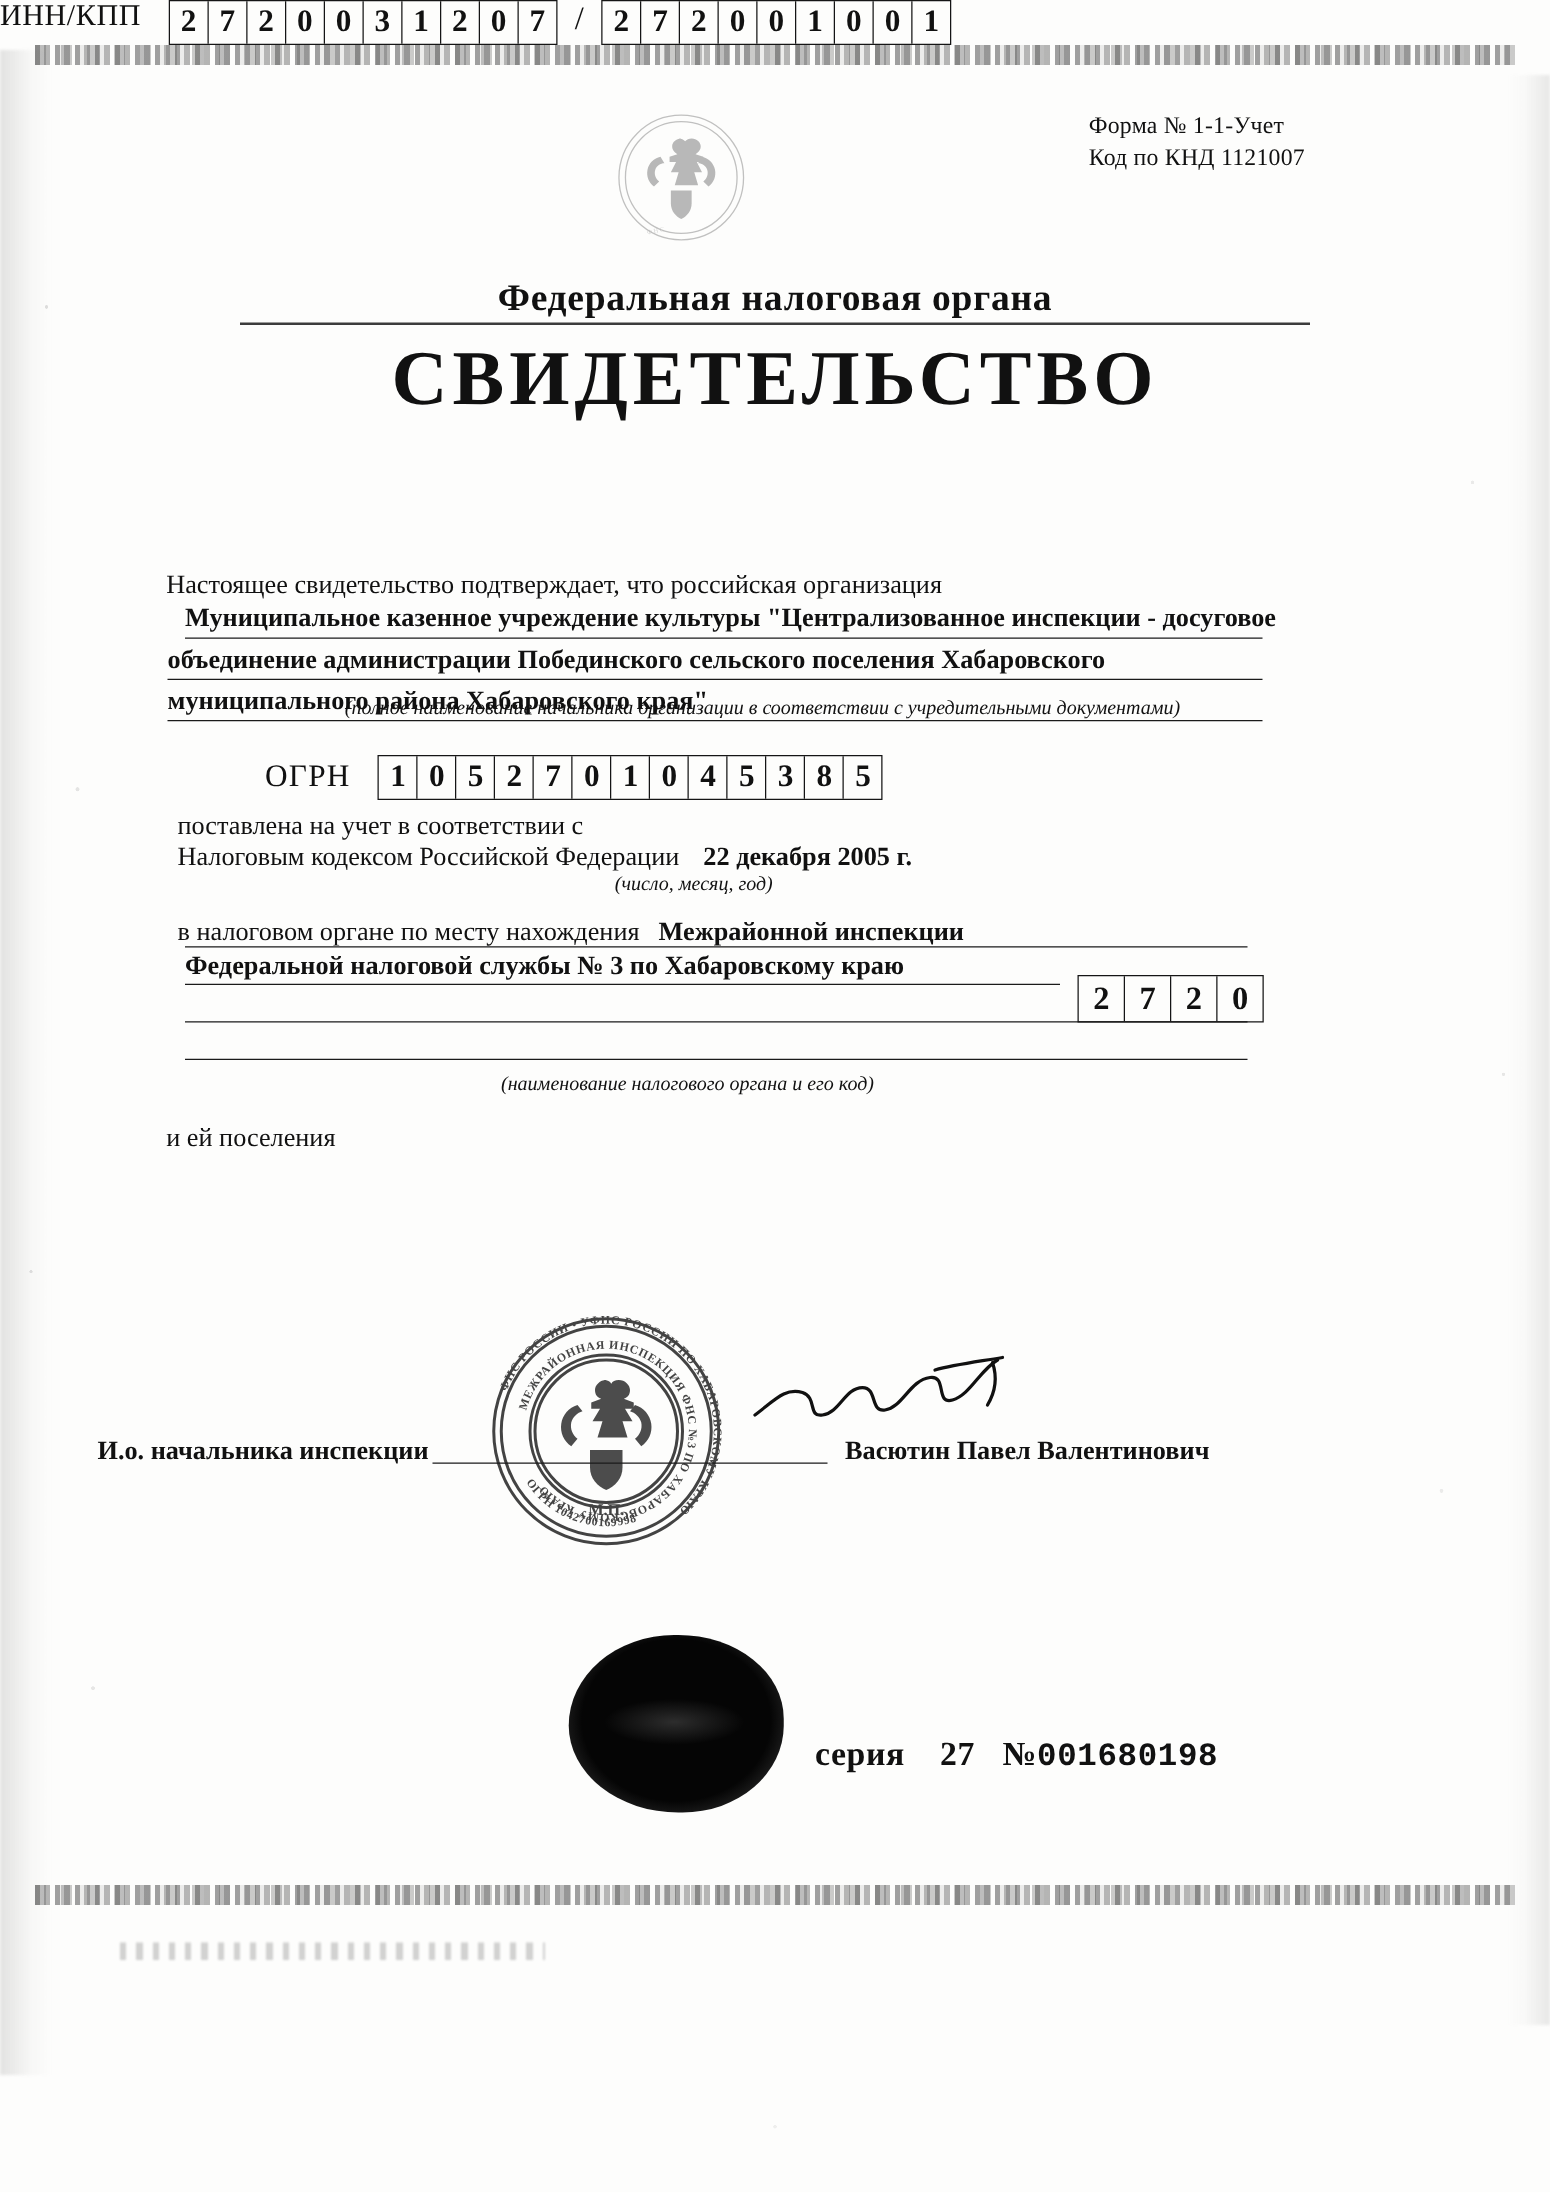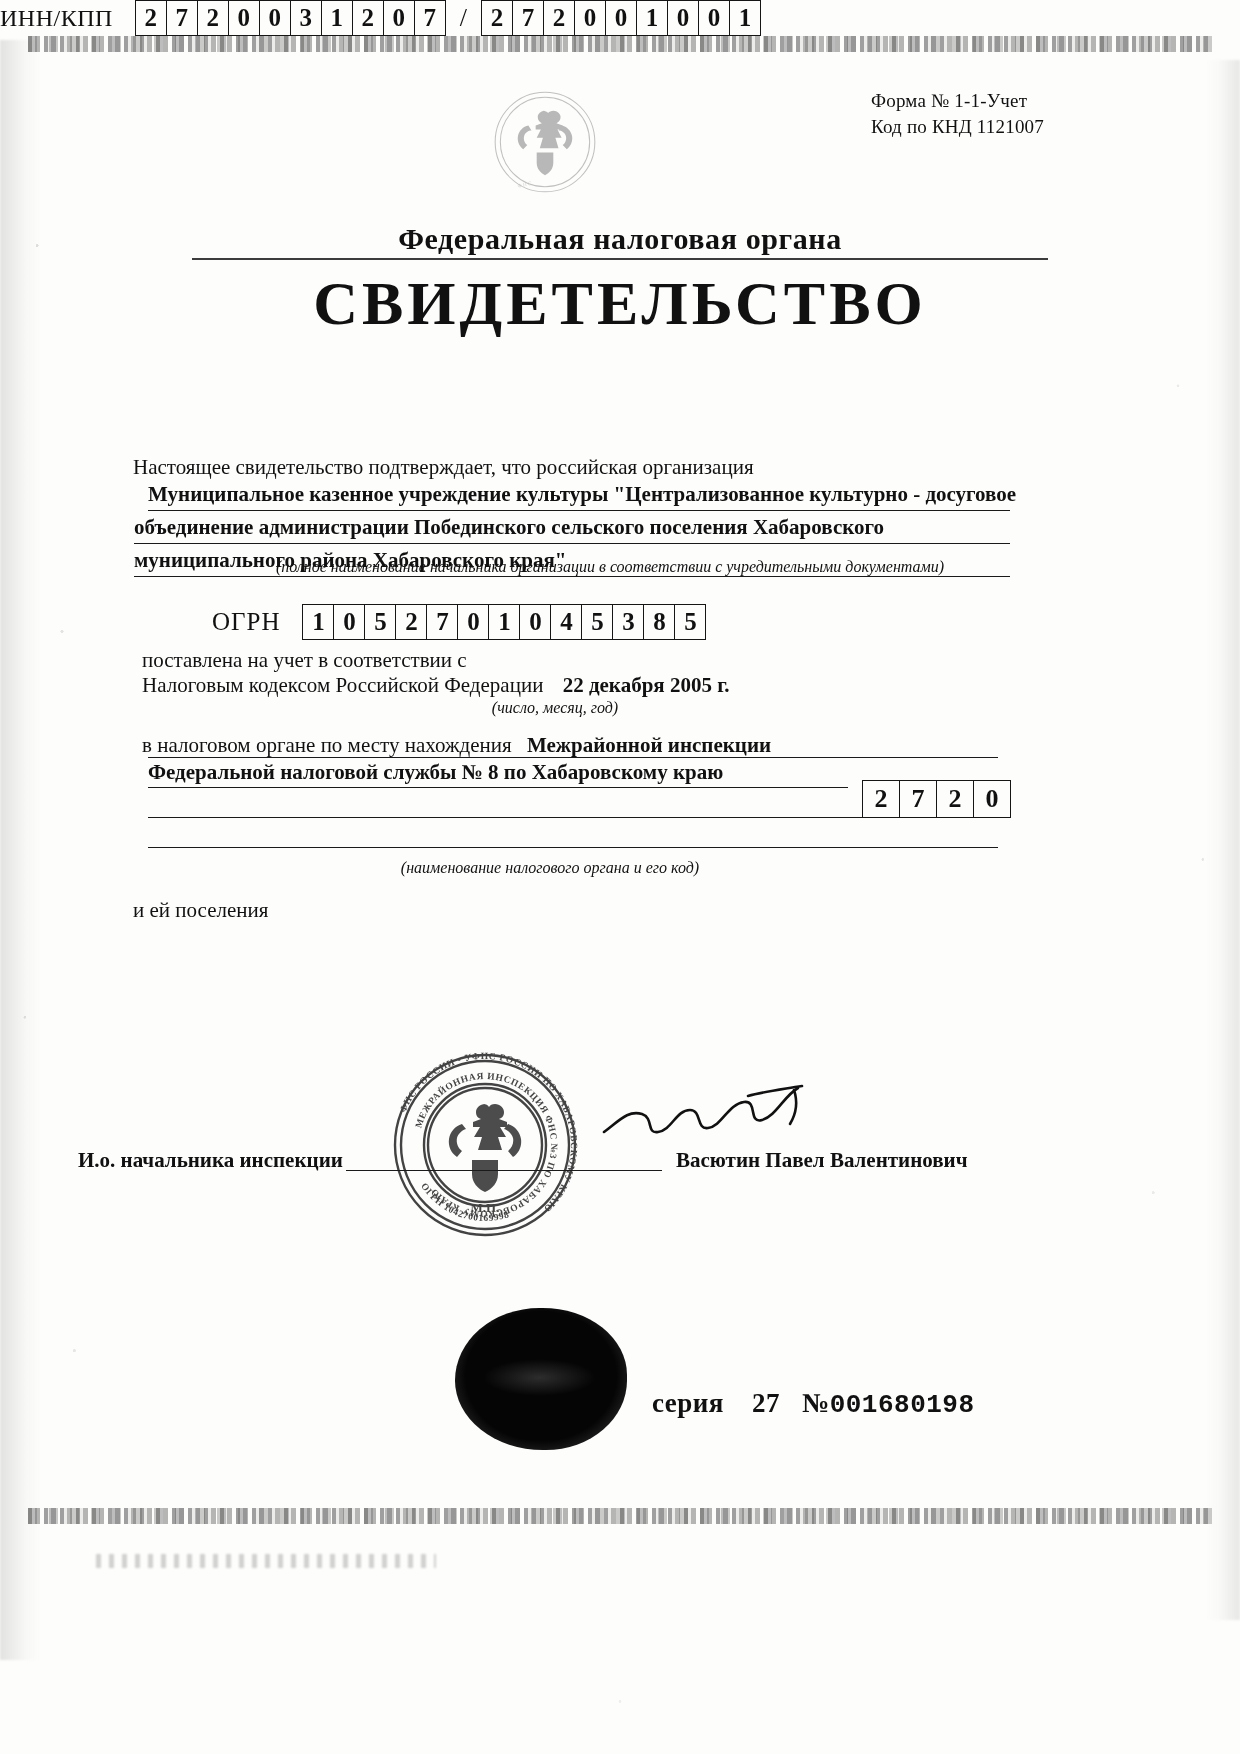--- a/index.html
+++ b/index.html
@@ -192,21 +192,21 @@
   .ogrn-row { left: 212px; top: 604px; }
   .ogrn-row .lbl {
     font-size: 25px;
     margin-right: 22px;
     letter-spacing: 1px;
   }
 
   .code-row { left: 862px; top: 780px; }
   .code-row .boxes .cell { width: 36px; height: 36px; font-size: 26px; line-height: 36px; }
 
-  .inn-row { left: 133px; top: 920px; display: flex; align-items: center; }
+  .inn-row { left: 133px; top: 920px; display: flex; }
   .inn-row .lbl { font-size: 24px; margin-right: 22px; letter-spacing: .5px; }
   .inn-row .slash { font-size: 26px; margin: 0 14px; }
 
   .mid-text { position: absolute; font-size: 21px; }
   .t-postavlena { left: 142px; top: 648px; }
   .t-nk { left: 142px; top: 673px; }
   .t-nk .date { font-weight: bold; margin-left: 14px; }
   .t-organ { left: 142px; top: 733px; }
   .t-organ .val { font-weight: bold; margin-left: 10px; }
   .t-prisvoen { left: 133px; top: 898px; }
@@ -362,21 +362,21 @@
   </div>
 
   <div class="fns-title">Федеральная налоговая органа</div>
   <div class="rule-under-fns"></div>
   <div class="main-title">СВИДЕТЕЛЬСТВО</div>
 
 
   <div class="intro">Настоящее свидетельство подтверждает, что российская организация</div>
 
   <div class="orgname">
-    <div class="oline">Муниципальное казенное учреждение культуры "Централизованное культурно - досуговое</div>
+    <div class="oline">Муниципальное казенное учреждение культуры "Централизованное инспекции - досуговое</div>
     <div class="oline">объединение администрации Побединского сельского поселения Хабаровского</div>
     <div class="oline">муниципального района Хабаровского края"</div>
   </div>
   <div class="caption caption-org">(полное наименование начальника организации в соответствии с учредительными документами)</div>
 
   <div class="boxrow ogrn-row">
     <span class="lbl">ОГРН</span>
     <span class="boxes">
       <span class="cell">1</span>
       <span class="cell">0</span>
@@ -398,21 +398,21 @@
   <div class="mid-text t-nk">
     <span>Налоговым кодексом Российской Федерации</span>
     <span class="date">22 декабря 2005 г.</span>
   </div>
   <div class="caption caption-date">(число, месяц, год)</div>
 
   <div class="mid-text t-organ">
     <span>в налоговом органе по месту нахождения</span>
     <span class="val">Межрайонной инспекции</span>
   </div>
-  <div class="organ-text">Федеральной налоговой службы № 8 по Хабаровскому краю</div>
+  <div class="organ-text">Федеральной налоговой службы № 3 по Хабаровскому краю</div>
   <div class="organ-line ol1"></div>
   <div class="organ-line ol2"></div>
   <div class="organ-line ol3"></div>
   <div class="organ-line ol4"></div>
 
   <div class="boxrow code-row">
     <span class="boxes">
       <span class="cell">2</span>
       <span class="cell">7</span>
       <span class="cell">2</span>

